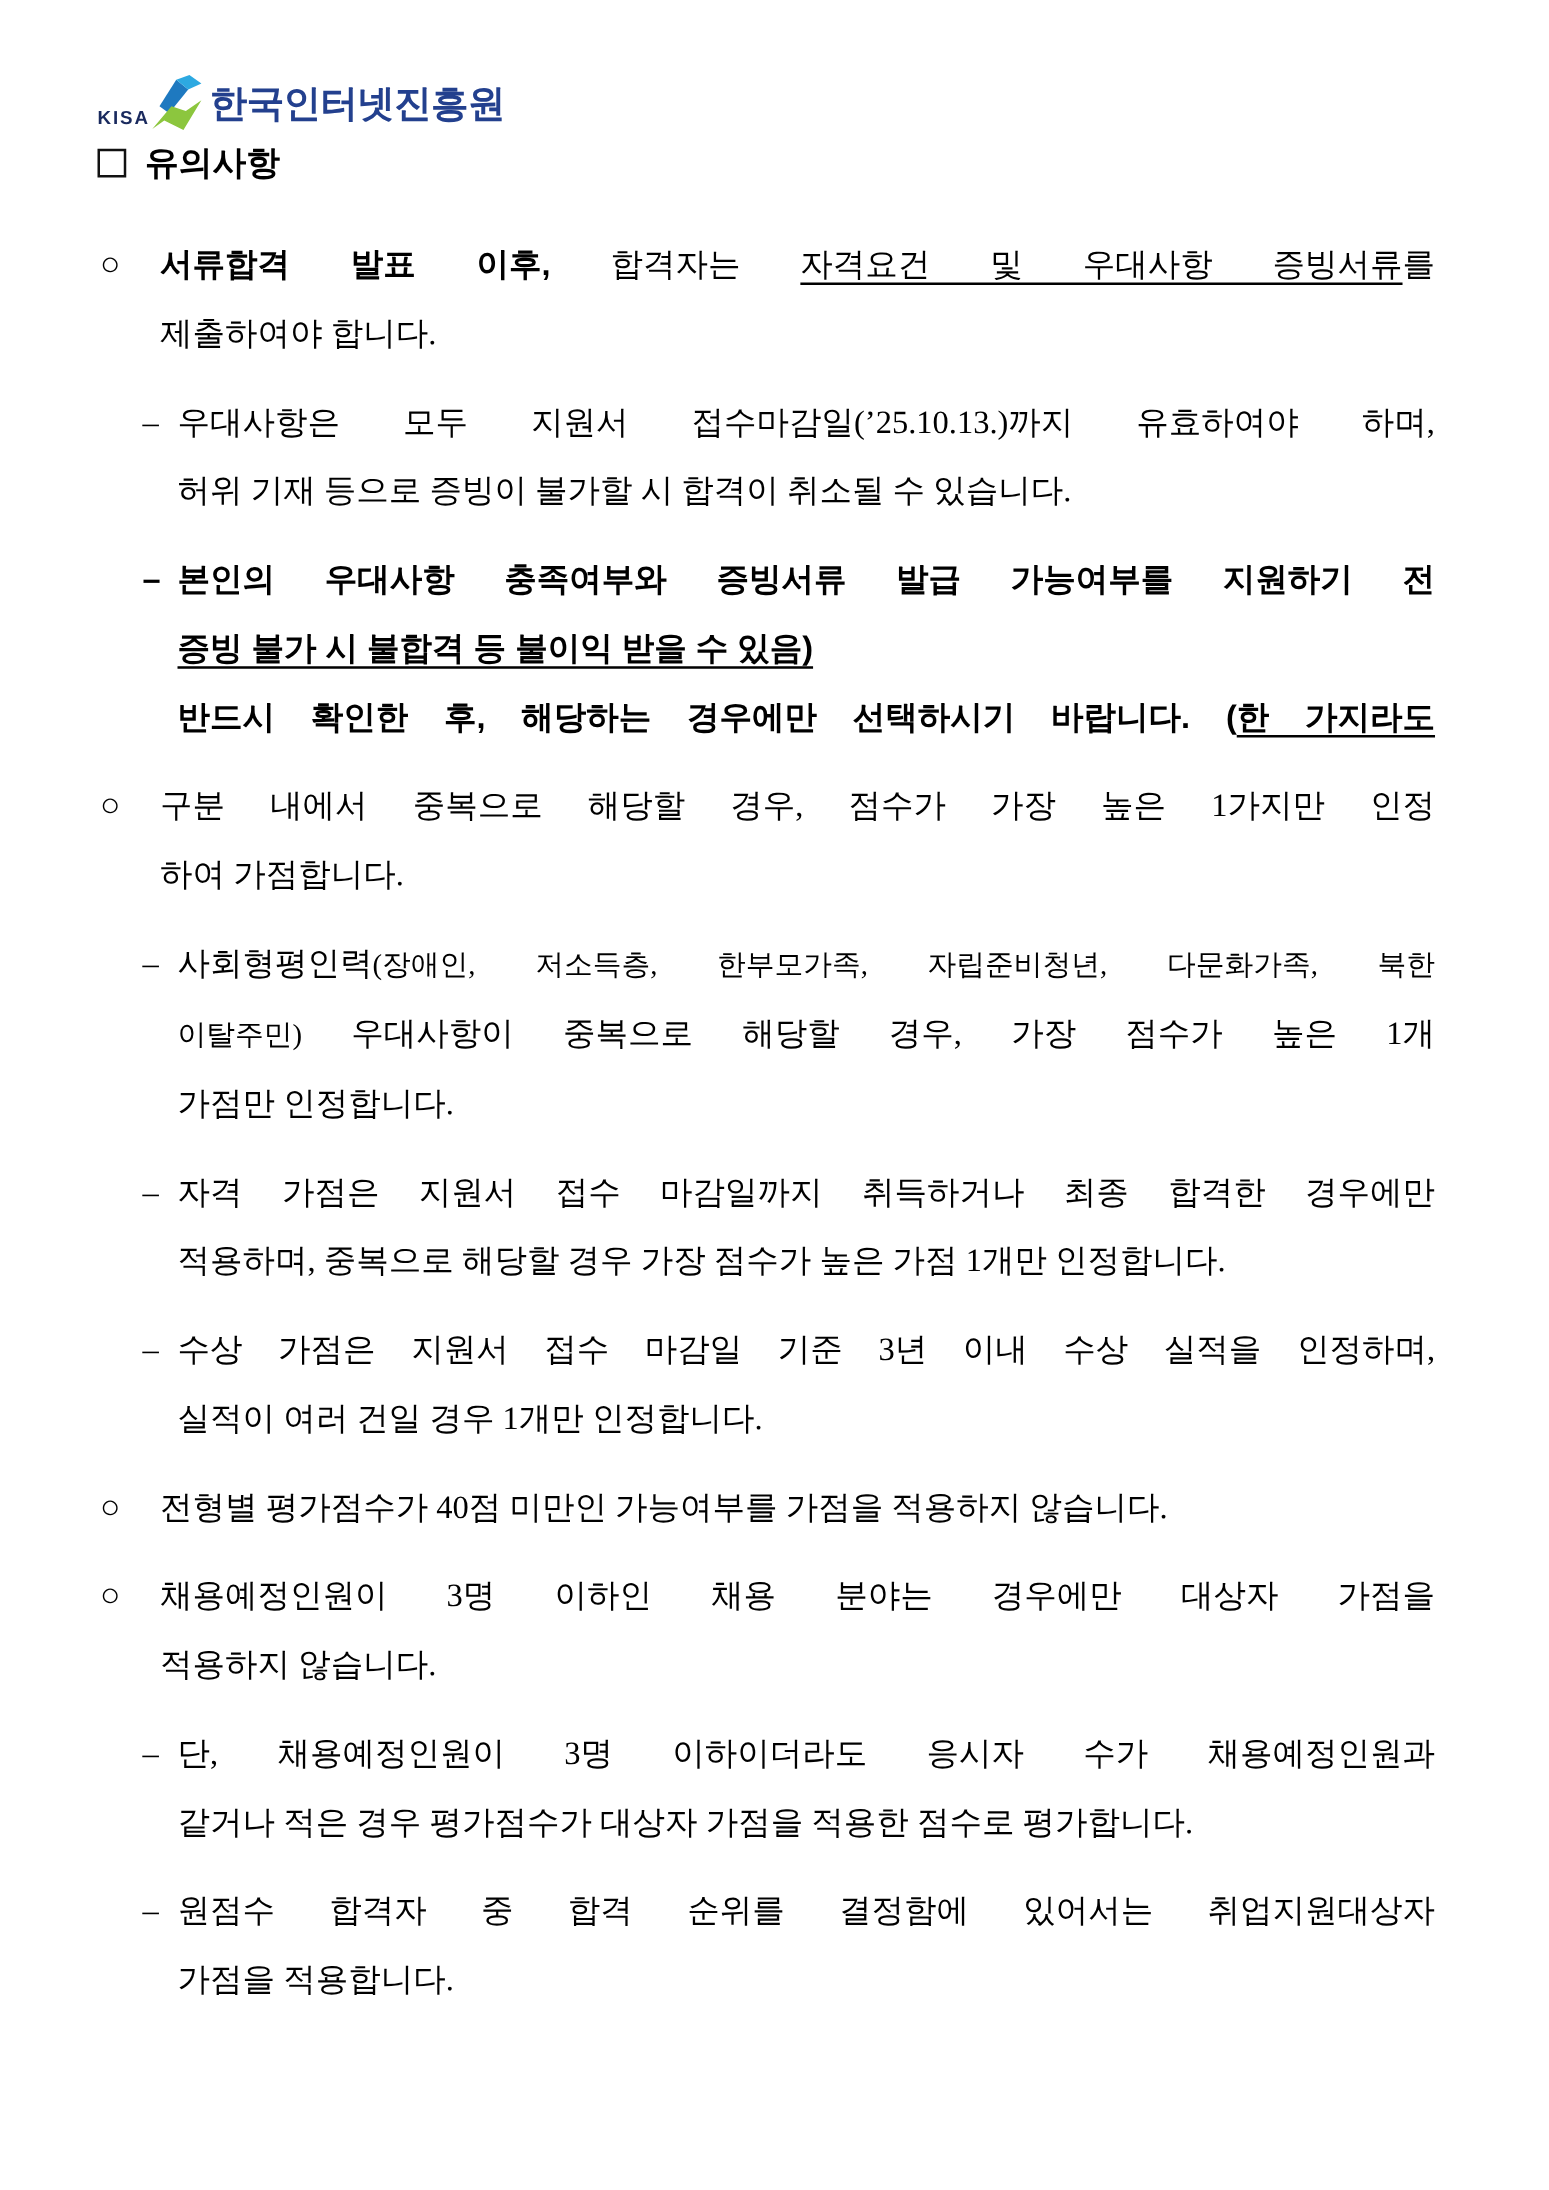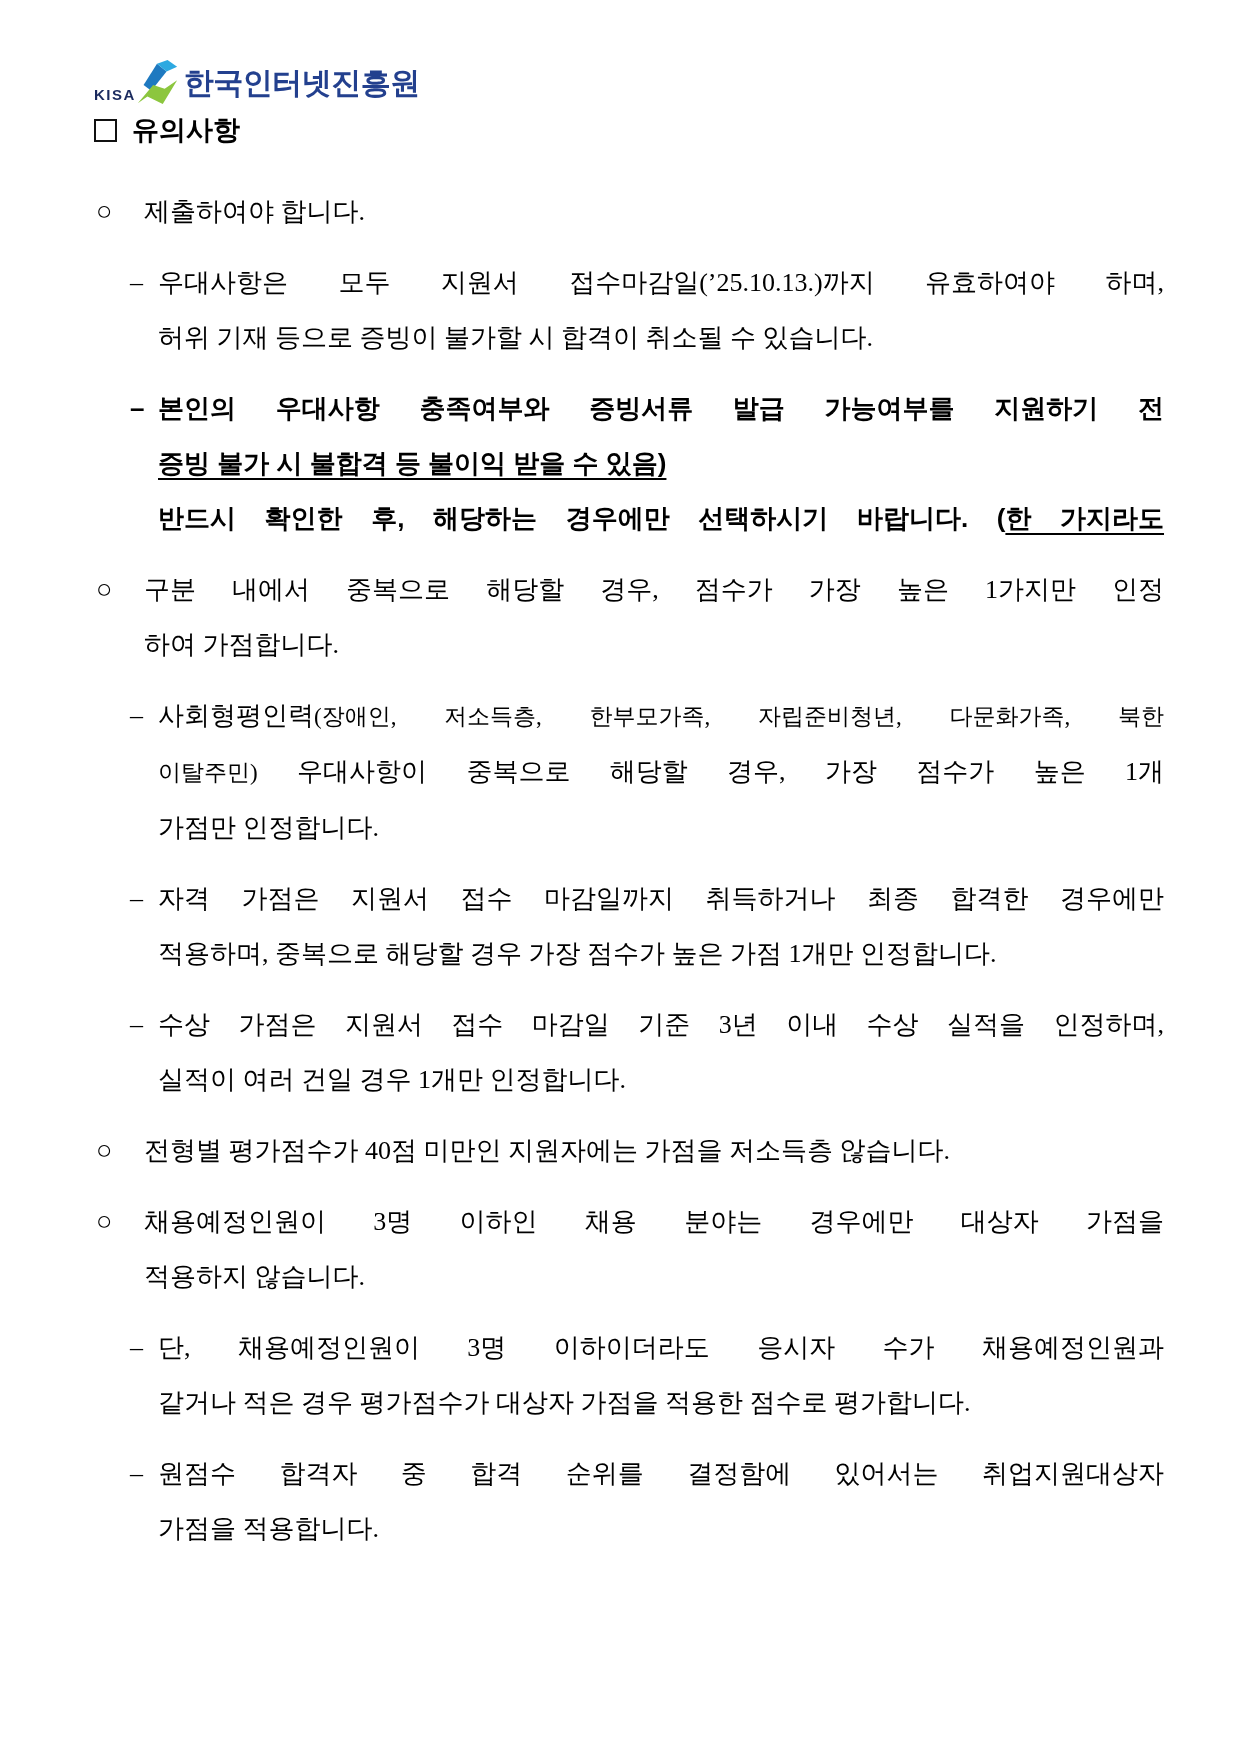--- a/index.html
+++ b/index.html
@@ -7,21 +7,21 @@
     position:relative;
     width:1239px;
     height:1752px;
     background:#ffffff;
     font-family:"Liberation Serif","DejaVu Serif",serif;
     color:#000;
     overflow:hidden;
   }
   .content{
     position:absolute;
-    left:94px;
+    left:78px;
     top:56px;
     width:1070px;
   }
   
   .logo-row{
     display:flex;
     align-items:flex-end;
     height:50px;
   }
   .kisa-word{
@@ -112,20 +112,21 @@
     </div>
 
     <div class="heading">
       <span class="sq"></span>
       <span>유의사항</span>
     </div>
 
     <div class="paras">
         <div class="para l1">
           <span class="marker">○</span>
+          <div class="line j"><span class="b">서류합격 발표 이후,</span><span> 합격자는 </span><span class="u">자격요건 및 우대사항 증빙서류</span><span>를</span></div>
           <div class="line"><span>제출하여야 합니다.</span></div>
         </div>
         <div class="para l2">
           <span class="marker">–</span>
           <div class="line j"><span>우대사항은 모두 지원서 접수마감일(’25.10.13.)까지 유효하여야 하며,</span></div>
           <div class="line"><span>허위 기재 등으로 증빙이 불가할 시 합격이 취소될 수 있습니다.</span></div>
         </div>
         <div class="para l2">
           <span class="marker b">–</span>
           <div class="line j"><span class="b">본인의 우대사항 충족여부와 증빙서류 발급 가능여부를 지원하기 전</span></div>
@@ -148,21 +149,21 @@
           <div class="line j"><span>자격 가점은 지원서 접수 마감일까지 취득하거나 최종 합격한 경우에만</span></div>
           <div class="line"><span>적용하며, 중복으로 해당할 경우 가장 점수가 높은 가점 1개만 인정합니다.</span></div>
         </div>
         <div class="para l2">
           <span class="marker">–</span>
           <div class="line j"><span>수상 가점은 지원서 접수 마감일 기준 3년 이내 수상 실적을 인정하며,</span></div>
           <div class="line"><span>실적이 여러 건일 경우 1개만 인정합니다.</span></div>
         </div>
         <div class="para l1">
           <span class="marker">○</span>
-          <div class="line"><span>전형별 평가점수가 40점 미만인 지원자에는 가점을 저소득층 않습니다.</span></div>
+          <div class="line"><span>전형별 평가점수가 40점 미만인 가능여부를 가점을 적용하지 않습니다.</span></div>
         </div>
         <div class="para l1">
           <span class="marker">○</span>
           <div class="line j"><span>채용예정인원이 3명 이하인 채용 분야는 경우에만 대상자 가점을</span></div>
           <div class="line"><span>적용하지 않습니다.</span></div>
         </div>
         <div class="para l2">
           <span class="marker">–</span>
           <div class="line j"><span>단, 채용예정인원이 3명 이하이더라도 응시자 수가 채용예정인원과</span></div>
           <div class="line"><span>같거나 적은 경우 평가점수가 대상자 가점을 적용한 점수로 평가합니다.</span></div>

